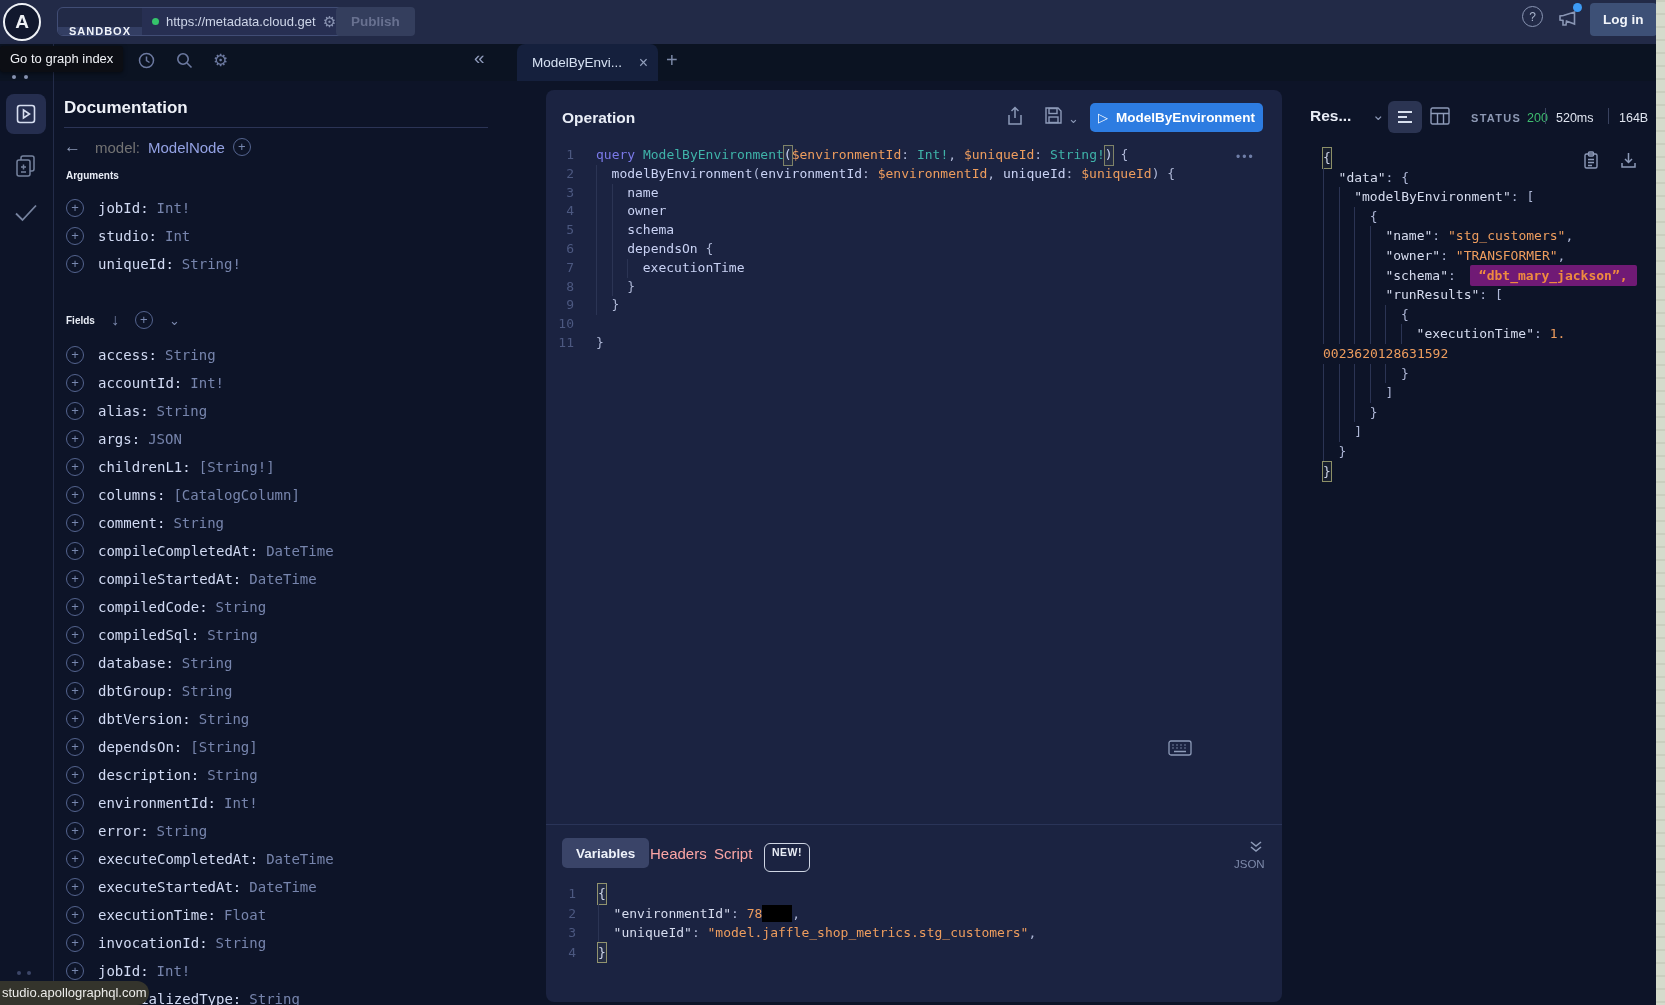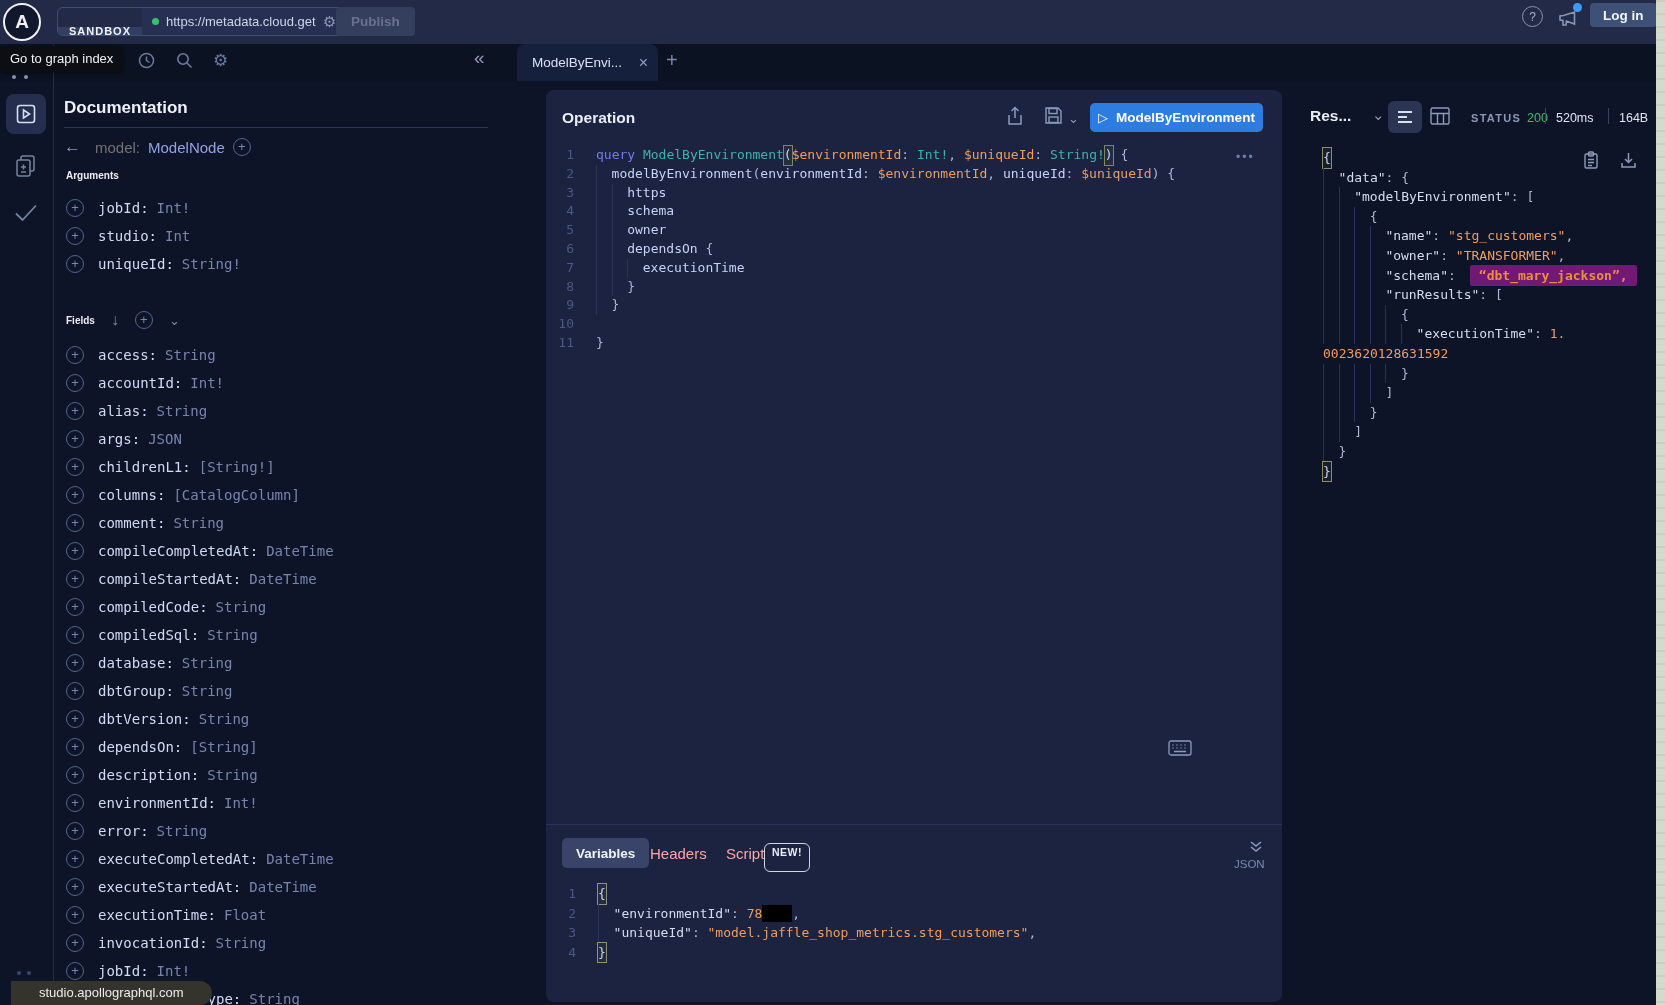--- a/index.html
+++ b/index.html
@@ -26,21 +26,21 @@
   #url-seg{display:flex;align-items:center;gap:7px;padding:0 10px;background:#272f52;}
   .greendot{width:7px;height:7px;border-radius:50%;background:#35c46b;}
   #url-text{font-size:13px;color:#cdd5e8;white-space:nowrap;}
   .gear-glyph{color:#8c96b4;font-size:15px;line-height:1;}
   #publish-btn{position:absolute;left:336px;top:7px;height:29px;padding:0 15px;border-radius:4px;
         background:#343e5d;color:#687190;font-weight:bold;font-size:13.5px;display:flex;align-items:center;}
   #help-btn{position:absolute;left:1522px;top:6px;width:21px;height:21px;border:1.5px solid #8a96b4;
         border-radius:50%;color:#a9b4cc;font-size:12px;display:flex;align-items:center;justify-content:center;}
   #megaphone{position:absolute;left:1556px;top:6px;width:24px;height:24px;color:#8a96b4;}
   #megaphone .notif{position:absolute;right:-2px;top:-3px;width:9px;height:9px;border-radius:50%;background:#3d9bf5;}
-  #login-btn{position:absolute;left:1590px;top:3px;height:24px;padding:0 13px;border-radius:4px;
+  #login-btn{position:absolute;left:1590px;top:3px;height:33px;padding:0 13px;border-radius:4px;
         background:#3d5076;color:#f2f5fa;font-weight:bold;font-size:13.5px;display:flex;align-items:center;}
 
   
   #tabstrip{position:absolute;left:0;top:44px;width:1665px;height:37px;background:var(--strip);}
   .strip-icon{position:absolute;top:52px;color:#6c79a0;}
   #collapse-icon{position:absolute;left:474px;top:47px;font-size:19px;color:#909cbd;}
   #active-tab{position:absolute;left:517px;top:44px;width:141px;height:37px;background:#15203d;
         border-radius:8px 8px 0 0;display:flex;align-items:center;padding:0 10px 0 15px;}
   #active-tab .tab-label{font-size:13.5px;color:#d6e1f2;flex:1;white-space:nowrap;overflow:hidden;}
   #active-tab .tab-close{color:#93a0bd;font-size:16px;margin-left:6px;}
@@ -49,22 +49,22 @@
   
   #rail-line{position:absolute;left:53px;top:44px;width:1px;height:961px;background:var(--railline);}
   #rail-active{position:absolute;left:6px;top:94px;width:40px;height:40px;background:#252e4f;border-radius:8px;
         display:flex;align-items:center;justify-content:center;color:#d7def0;}
   .rail-icon{position:absolute;color:#76839f;}
   .tiny-dot{position:absolute;width:4px;height:4px;border-radius:50%;}
 
   
   #tooltip{position:absolute;left:0;top:46px;height:26px;padding:0 10px;background:#0c0e14;border-radius:3px;
         font-size:13px;color:#f0f2f6;line-height:26px;z-index:40;box-shadow:0 1px 4px rgba(0,0,0,.5);}
-  #status-pill{position:absolute;left:0;top:981px;height:24px;padding:0 28px;background:#34342c;
-        border-radius:0 12px 12px 0;font-size:13px;color:#ececea;line-height:24px;z-index:40;margin-left:11px;}
+  #status-pill{position:absolute;left:0;top:981px;height:24px;padding:0 2px;background:#34342c;
+        border-radius:0 12px 12px 0;font-size:13px;color:#ececea;line-height:24px;z-index:40;}
 
   
   #docs{position:absolute;left:53px;top:81px;width:477px;height:924px;overflow:hidden;}
   #docs-title{position:absolute;left:11px;top:17px;font-size:17px;font-weight:bold;color:#eef1f8;}
   #docs-divider{position:absolute;left:11px;top:46px;width:424px;border-top:1px solid #2b3456;}
   #docs-crumb{position:absolute;left:11px;top:55px;height:22px;display:flex;align-items:center;gap:8px;}
   #docs-crumb .back{color:#8d9ab8;font-size:17px;margin-right:6px;}
   #docs-crumb .crumb-field{font-weight:normal;font-size:15px;color:#737373;}
   #docs-crumb .crumb-type{font-size:15px;color:#94a2e4;}
   .plus-circle{width:18px;height:18px;border:1.5px solid #54648f;border-radius:50%;color:#7888b0;
@@ -407,41 +407,41 @@
         <div class="gutter-line">6</div>
         <div class="gutter-line">7</div>
         <div class="gutter-line">8</div>
         <div class="gutter-line">9</div>
         <div class="gutter-line">10</div>
         <div class="gutter-line">11</div>
       </div>
     <div id="op-code" class="code">
         <div class="code-line"><span class="tk-kw">query </span><span class="tk-id">ModelByEnvironment</span><span class="tk-bk">(</span><span class="tk-vr">$environmentId</span><span class="tk-pn">: </span><span class="tk-ty">Int!</span><span class="tk-pn">, </span><span class="tk-vr">$uniqueId</span><span class="tk-pn">: </span><span class="tk-ty">String!</span><span class="tk-bk">)</span><span class="tk-pn"> {</span></div>
         <div class="code-line"><span class="tk-g"></span><span class="tk-fl">modelByEnvironment</span><span class="tk-pn">(</span><span class="tk-fl">environmentId</span><span class="tk-pn">: </span><span class="tk-vr">$environmentId</span><span class="tk-pn">, </span><span class="tk-fl">uniqueId</span><span class="tk-pn">: </span><span class="tk-vr">$uniqueId</span><span class="tk-pn">) {</span></div>
-        <div class="code-line"><span class="tk-g"></span><span class="tk-g"></span><span class="tk-fl">https</span></div>
+        <div class="code-line"><span class="tk-g"></span><span class="tk-g"></span><span class="tk-fl">name</span></div>
+        <div class="code-line"><span class="tk-g"></span><span class="tk-g"></span><span class="tk-fl">owner</span></div>
         <div class="code-line"><span class="tk-g"></span><span class="tk-g"></span><span class="tk-fl">schema</span></div>
-        <div class="code-line"><span class="tk-g"></span><span class="tk-g"></span><span class="tk-fl">owner</span></div>
         <div class="code-line"><span class="tk-g"></span><span class="tk-g"></span><span class="tk-fl">dependsOn </span><span class="tk-pn">{</span></div>
         <div class="code-line"><span class="tk-g"></span><span class="tk-g"></span><span class="tk-g"></span><span class="tk-fl">executionTime</span></div>
         <div class="code-line"><span class="tk-g"></span><span class="tk-g"></span><span class="tk-pn">}</span></div>
         <div class="code-line"><span class="tk-g"></span><span class="tk-pn">}</span></div>
         <div class="code-line"></div>
         <div class="code-line"><span class="tk-pn">}</span></div>
       </div>
     <span id="op-ellipsis">•••</span>
     <span id="kbd-icon">
       <svg width="24" height="16" viewBox="0 0 24 16" fill="none" stroke="currentColor" stroke-width="1.3">
         <rect x="1" y="1" width="22" height="14" rx="2"></rect>
         <path d="M4.5 5h1M8.5 5h1M12.5 5h1M16.5 5h1M4.5 8h1M8.5 8h1M12.5 8h1M16.5 8h1M6 11.5h12" stroke-width="1.5"></path>
       </svg>
     </span>
     <div id="op-divider"></div>
     <div id="vars-tab">Variables</div>
     <div class="ghost-tab" style="left:104px">Headers</div>
-    <div class="ghost-tab" style="left:180px">Script</div>
+    <div class="ghost-tab" style="left:168px">Script</div>
     <div id="new-badge">NEW!</div>
     <span id="vars-collapse">
       <svg width="16" height="14" viewBox="0 0 16 14" fill="none" stroke="currentColor" stroke-width="1.6">
         <path d="M3 2l5 4 5-4M3 7l5 4 5-4"></path>
       </svg>
     </span>
     <div id="json-label">JSON</div>
     <div id="vars-gutter" class="gutter">
         <div class="gutter-line">1</div>
         <div class="gutter-line">2</div>

